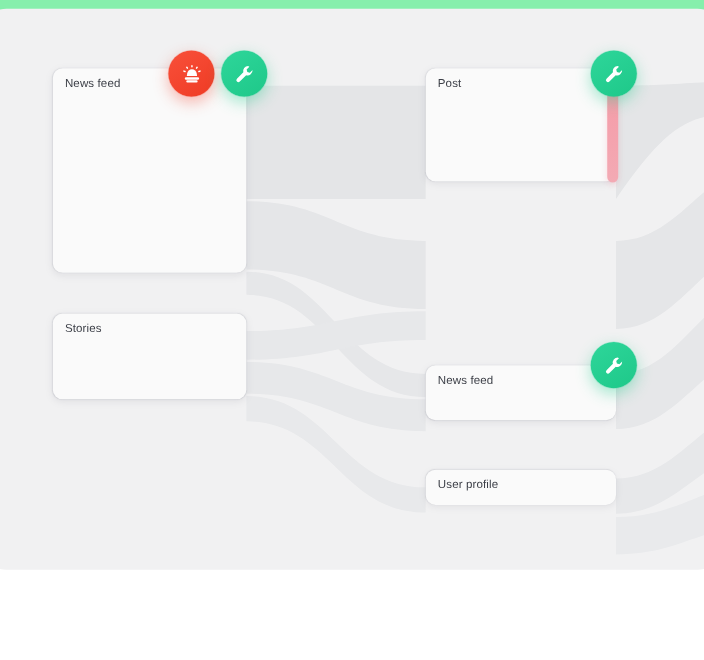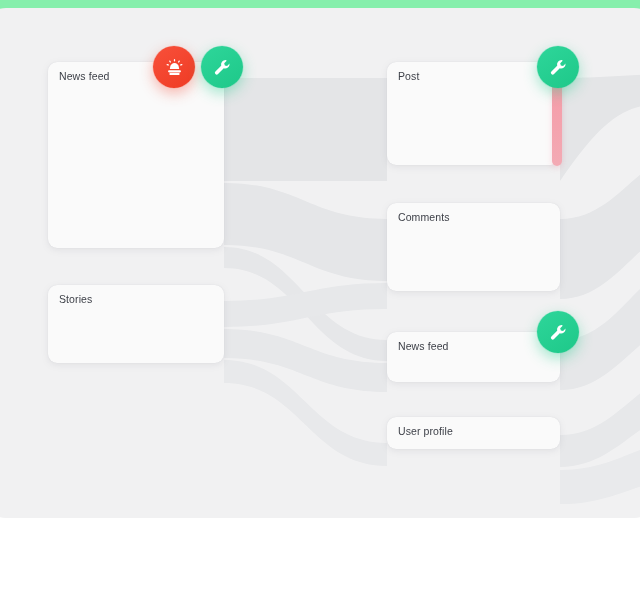--- a/index.html
+++ b/index.html
@@ -139,29 +139,26 @@
     </div>
 
     <div class="node" style="left:68px; top:277px; width:176px; height:78px;text-decoration:underline;">
       <span class="node-label">Stories</span>
     </div>
 
     <div class="node" style="left:407px; top:54px; width:173px; height:103px;text-align:center;">
       <span class="node-label">Post</span>
     </div>
 
-    <div class="node" style="left:407px; top:195px; width:173px; height:88px;">
-      <span class="node-label">Comments</span>
-    </div>
 
     <div class="node" style="left:407px; top:324px; width:173px; height:50px;">
       <span class="node-label">News feed</span>
     </div>
 
-    <div class="node" style="left:407px; top:409px; width:173px; height:32px;">
+    <div class="node" style="left:407px; top:419px; width:173px; height:32px;">
       <span class="node-label">User profile</span>
     </div>
 
     <div class="node-alert-bar" style="left:572px; top:60px; height:98px;"></div>
 
     <div class="badge red" style="left:173px; top:38px;">
       <span>
         <svg width="21" height="21" viewBox="0 0 24 24" fill="#ffffff">
           <path d="M12 2.3c.42 0 .76.34.76.76v1.2a.76.76 0 1 1-1.52 0v-1.2c0-.42.34-.76.76-.76z"></path>
           <path d="M6.2 4.1a.76.76 0 0 1 1.05.2l.66 1a.76.76 0 0 1-1.26.84l-.66-1a.76.76 0 0 1 .21-1.04z"></path>

